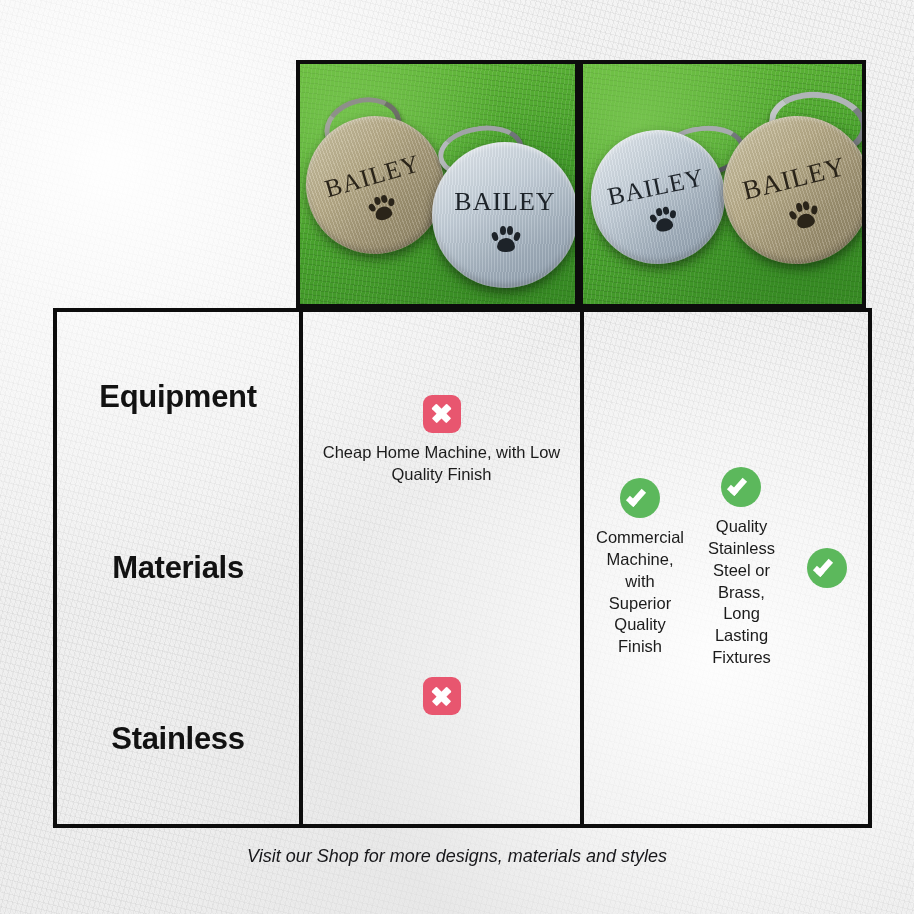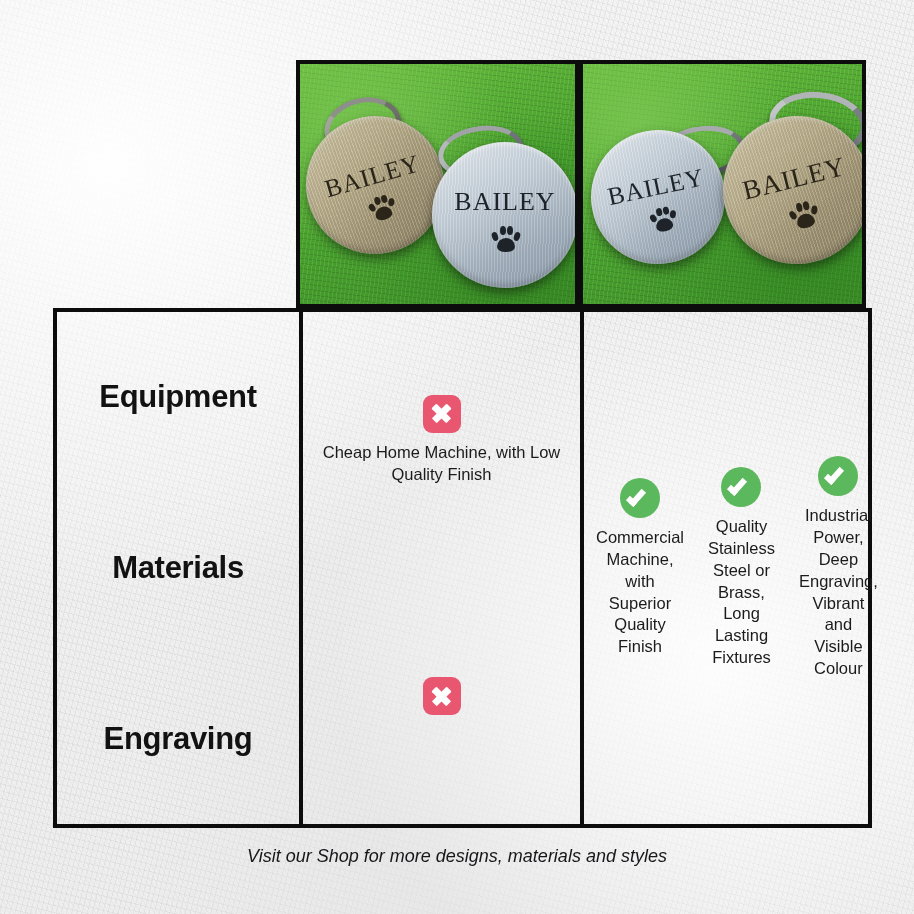--- a/index.html
+++ b/index.html
@@ -312,21 +312,21 @@
         <span class="heel" style="left:6px; top:12px; width:18px; height:14px;"></span>
       </div>
     </div>
   </div>
 
   <div id="comparison-table">
 
     <div id="col-labels">
       <div class="label-cell row-equipment">Equipment</div>
       <div class="label-cell">Materials</div>
-      <div class="label-cell">Engraving</div>
+      <div class="label-cell">Stainless</div>
     </div>
 
     <div id="col-competitor">
       <div class="value-cell">
         <span class="icon-cross"></span>
         <div class="value-text">Cheap Home Machine, with Low Quality Finish</div>
       </div>
       <div class="value-cell">
         <span class="icon-cross"></span>
       </div>
@@ -336,20 +336,19 @@
       <div class="value-cell">
         <span class="icon-check"></span>
         <div class="value-text">Commercial Machine, with Superior Quality Finish</div>
       </div>
       <div class="value-cell">
         <span class="icon-check"></span>
         <div class="value-text">Quality Stainless Steel or Brass, Long Lasting Fixtures</div>
       </div>
       <div class="value-cell">
         <span class="icon-check"></span>
-        <div class="value-text">Industrial Power, Deep Engraving, Vibrant and Visible Colour</div>
       </div>
     </div>
   </div>
 
   <div id="footer-note">Visit our Shop for more designs, materials and styles</div>
 
 </div>
 
 </body></html>

